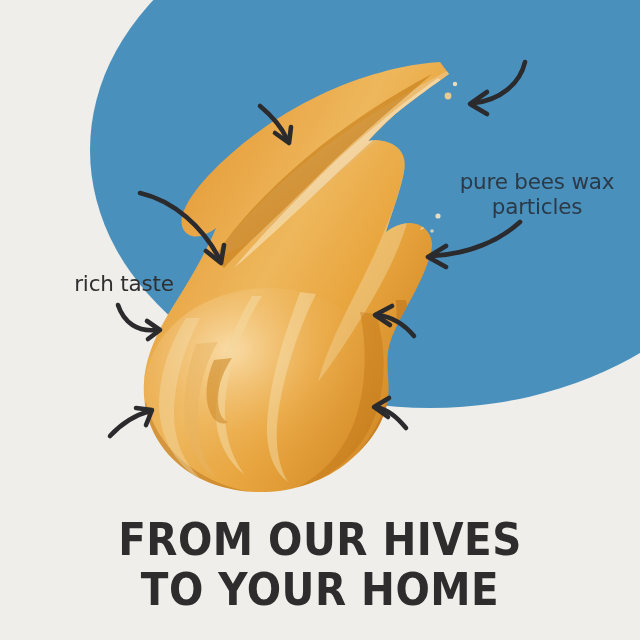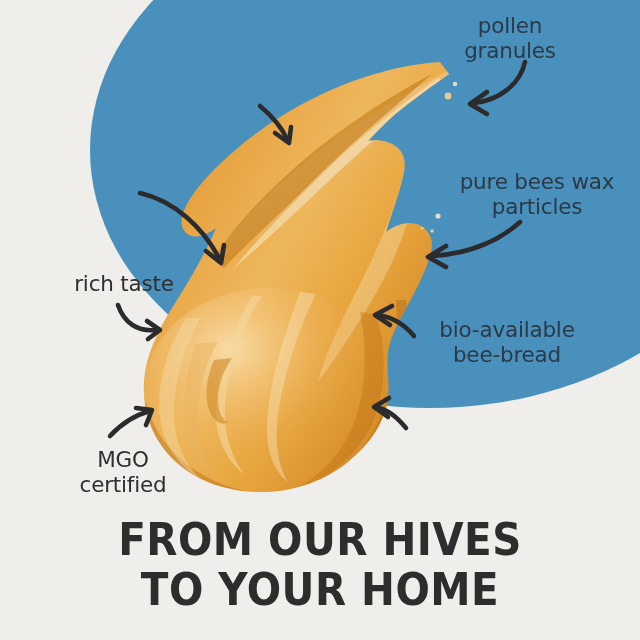--- a/index.html
+++ b/index.html
@@ -225,35 +225,29 @@
         <path d="M406 428 C 396 416, 388 410, 376 407"></path>
         <path d="M389 398 L 374 407 L 388 417"></path>
       </g>
       <g>
         <path d="M110 436 C 122 423, 135 415, 150 411"></path>
         <path d="M136 408 L 152 410 L 146 425"></path>
       </g>
     </g>
   </svg>
 
-  <div class="label" style="left:440px; top:14px; width:140px;">pollen
-granules</div>
 
 
 
   <div class="label" style="left:444px; top:170px; width:186px;">pure bees wax
 particles</div>
 
   <div class="label dark" style="left:63px; top:272px; width:122px;">rich taste</div>
 
-  <div class="label" style="left:424px; top:318px; width:166px;">bio-available
-bee-bread</div>
-
-
-  <div class="label dark" style="left:60px; top:448px; width:126px;">MGO
-certified</div>
+
+
 
   <div id="headline">
     <span class="hl-line">FROM OUR HIVES</span>
     <span class="hl-line">TO YOUR HOME</span>
   </div>
 
 </div>
 
 </body></html>

